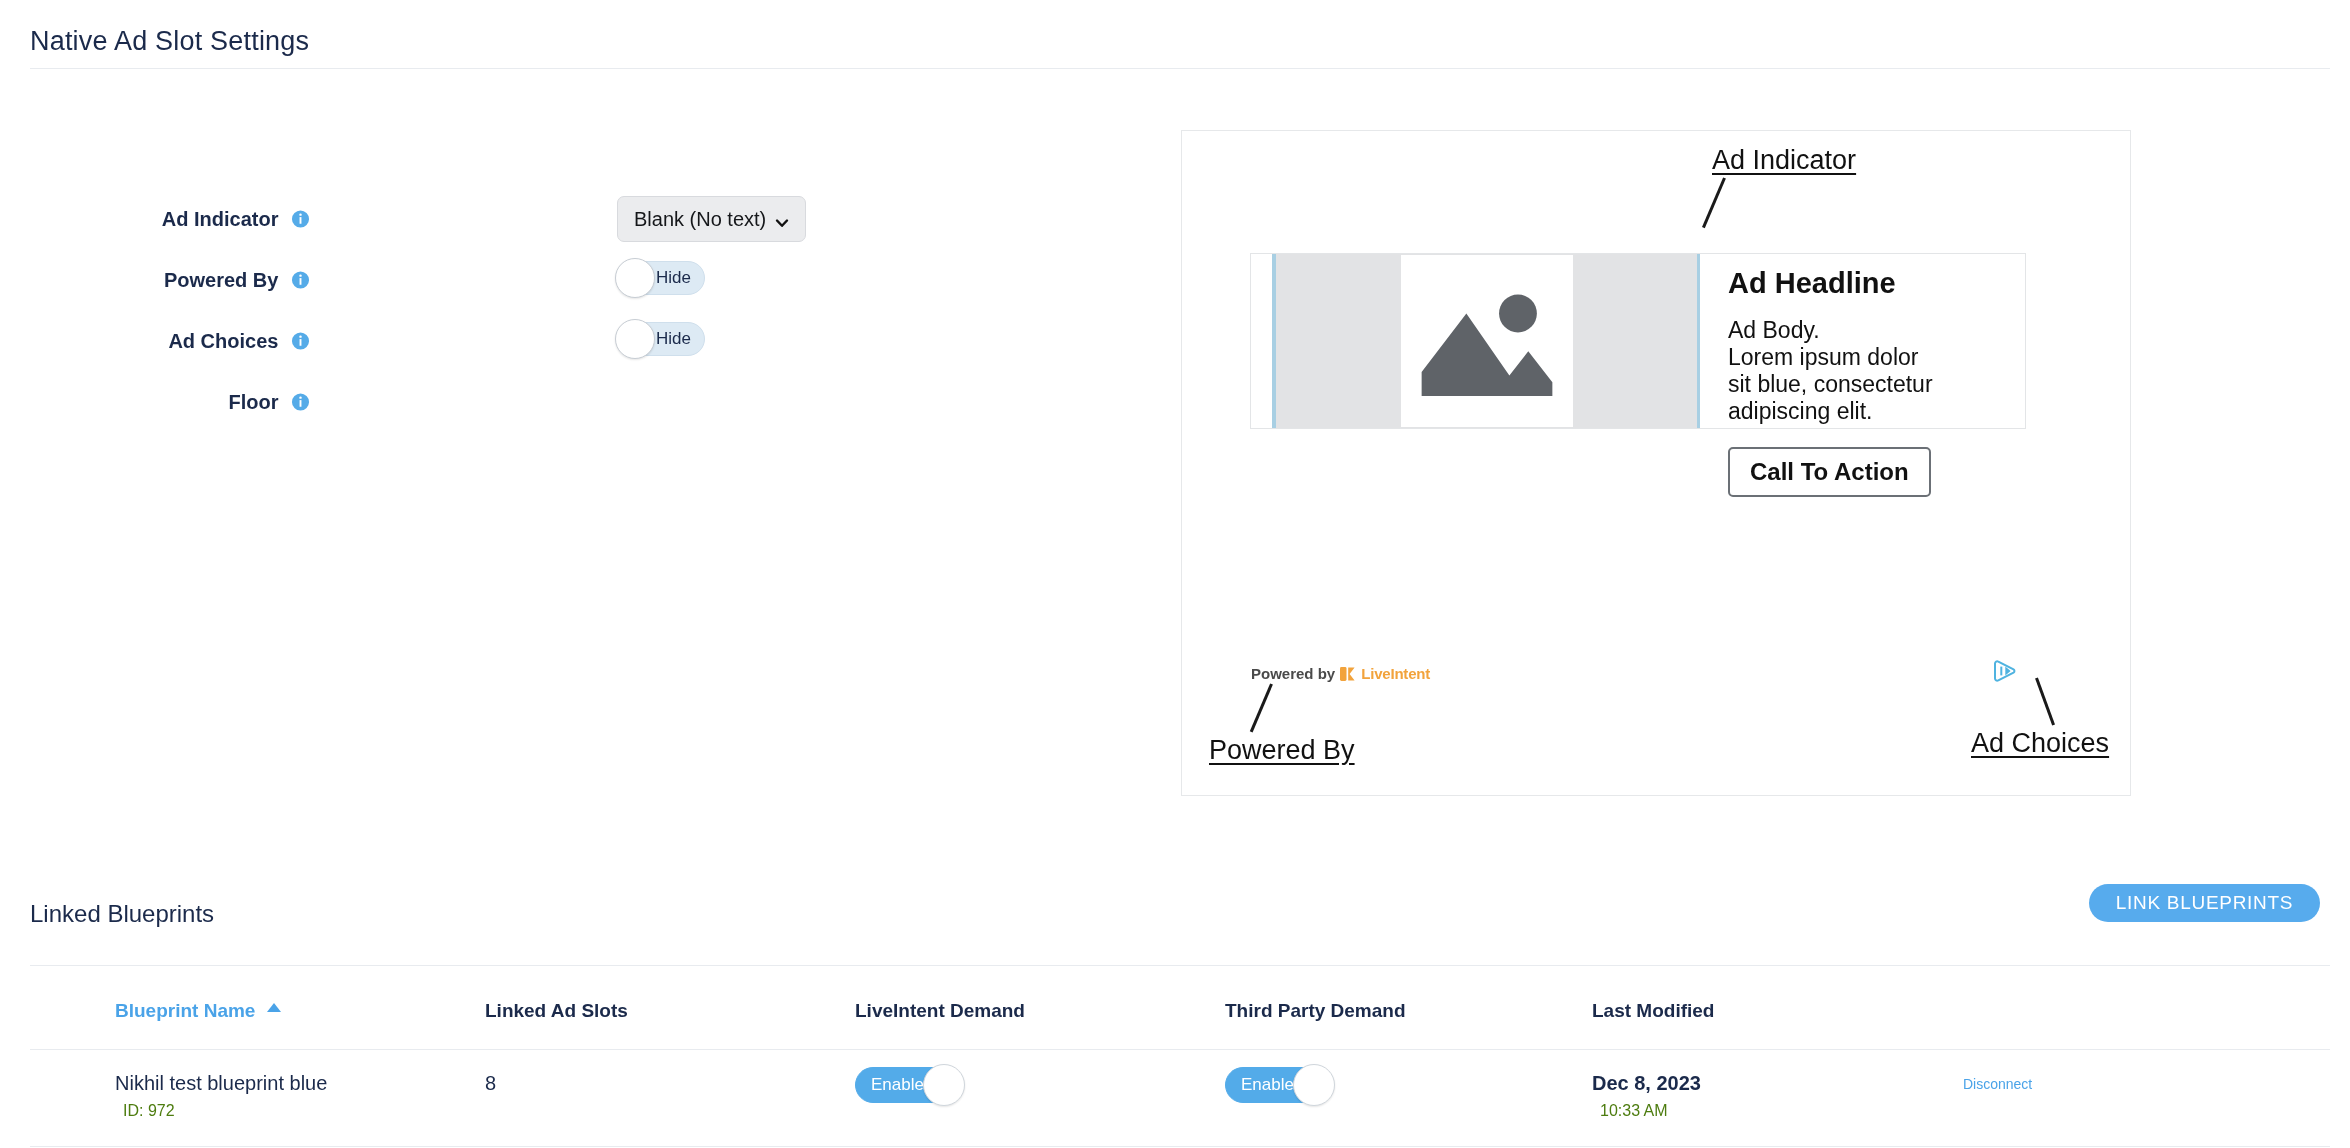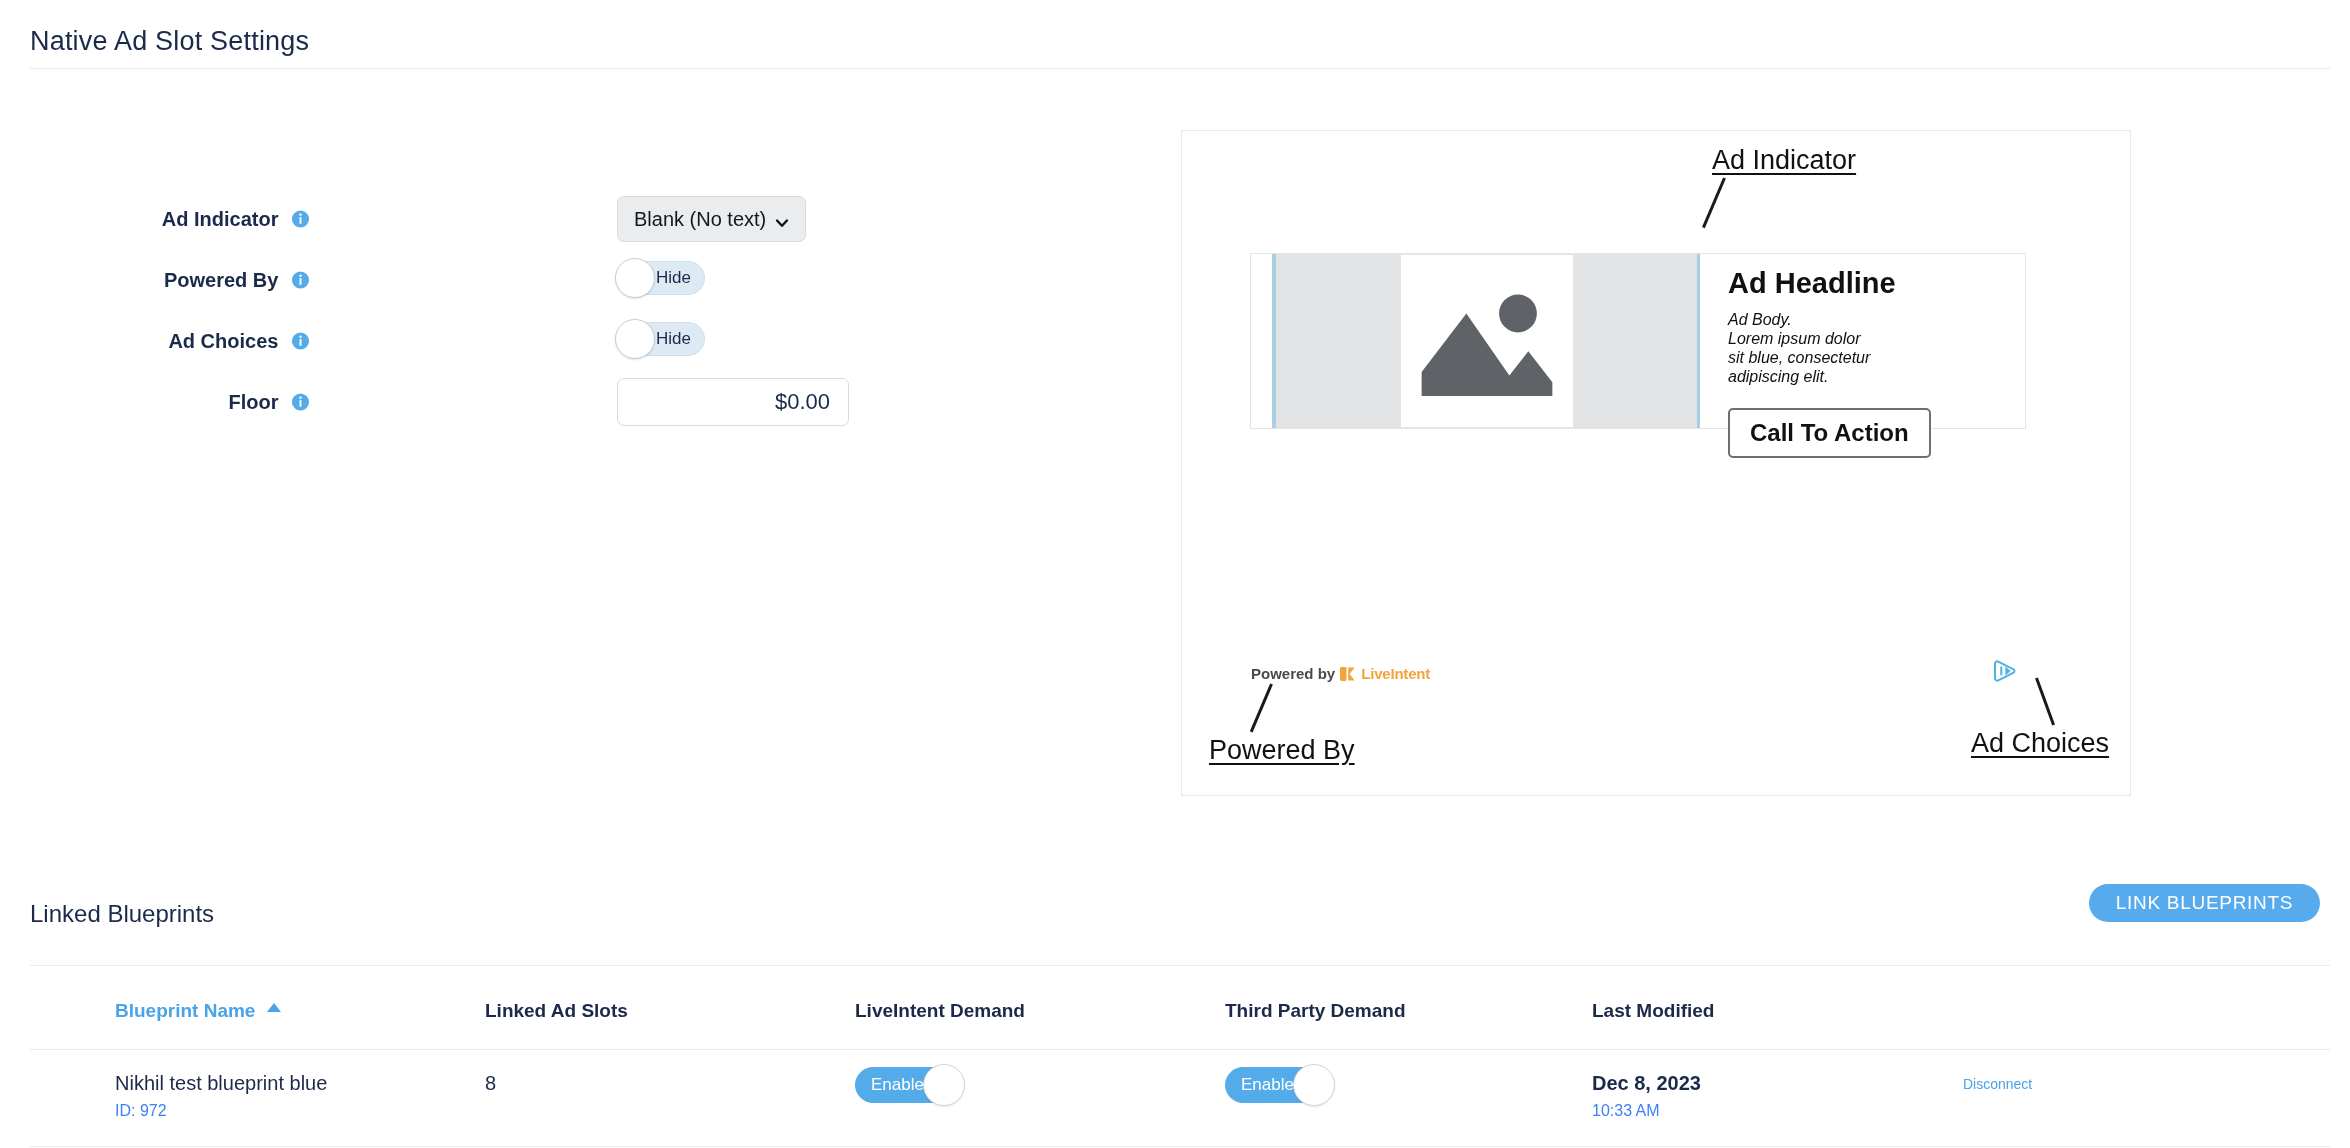--- a/index.html
+++ b/index.html
@@ -100,21 +100,21 @@
   }
   .ad-img {
     width: 428px; background: #e2e3e5;
     border-left: 4px solid #a8cfe3; border-right: 3px solid #a8cfe3;
     display: flex; align-items: center; justify-content: center;
   }
   .img-ph { width: 172px; height: 172px; background: #fff; display: block; }
   .ad-copy { flex: 1; padding: 14px 18px 0 28px; }
   .ad-headline { font-size: 29px; font-weight: bold; color: #111; line-height: 1.1; }
   .ad-body {
-    margin-top: 11px; font-size: 16px; font-style: italic; color: #111; line-height: 1.18;
+    margin-top: 17px; font-size: 23px; color: #111; line-height: 1.18;
   }
   .cta {
     margin-top: 22px; display: inline-block;
     border: 2px solid #6b7076; border-radius: 5px; background: #fff;
     padding: 9px 20px; font-size: 24px; font-weight: bold; color: #111;
     cursor: pointer; font-family: "Liberation Sans", sans-serif;
   }
 
   
   .pb-row {
@@ -146,21 +146,21 @@
   .sort-caret {
     display: inline-block; margin-left: 6px; position: relative; top: -5px;
     width: 0; height: 0; border-left: 7px solid transparent; border-right: 7px solid transparent;
     border-bottom: 9px solid #4aa3e8;
   }
   .tbl-rule-mid { position: absolute; left: 30px; top: 1049px; width: 2300px; height: 1px; background: #e8ebef; }
   .row { position: absolute; left: 0; top: 1050px; width: 2350px; height: 97px; }
   .cell { position: absolute; }
   .cell-primary { font-size: 20px; color: #1b2a4b; white-space: nowrap; }
   .cell-primary.bold { font-weight: bold; }
-  .cell-sub { font-size: 16px; color: #3b82f6; margin-top: 7px; }
+  .cell-sub { font-size: 16px; color: #4d7c0f; margin-top: 7px; margin-left: 8px; }
   .link-txt { font-size: 14px; color: #4aa3e8; cursor: pointer; }
   .tbl-rule-bot { position: absolute; left: 30px; top: 1146px; width: 2300px; height: 1px; background: #e8ebef; }
 </style>
 </head>
 <body>
 
 <div class="page">
 
   <div class="page-title">Native Ad Slot Settings</div>
   <div class="title-rule"></div>
@@ -232,23 +232,20 @@
       <div class="form-label">
         <span>Floor</span>
         <span class="info-icon">
           <svg viewBox="0 0 20 20" width="19" height="19">
               <circle cx="10" cy="10" r="9" fill="#55abe8"></circle>
               <rect x="9" y="8" width="2" height="7" fill="#fff"></rect>
               <circle cx="10" cy="5.4" r="1.3" fill="#fff"></circle>
             </svg>
         </span>
       </div>
-      <div class="control">
-        <input class="floor-input" type="text" value="$0.00" style="">
-      </div>
     </div>
   </div>
 
   <div class="preview-panel">
     <div class="ad-indicator-word">Advertisement</div>
   </div>
 
   <div class="ann ann-ad-indicator">Ad Indicator</div>
   <div class="leader" style="left:1723px; top:178px; width:3px; height:54px; transform:rotate(23deg); transform-origin:top center;"></div>
 

